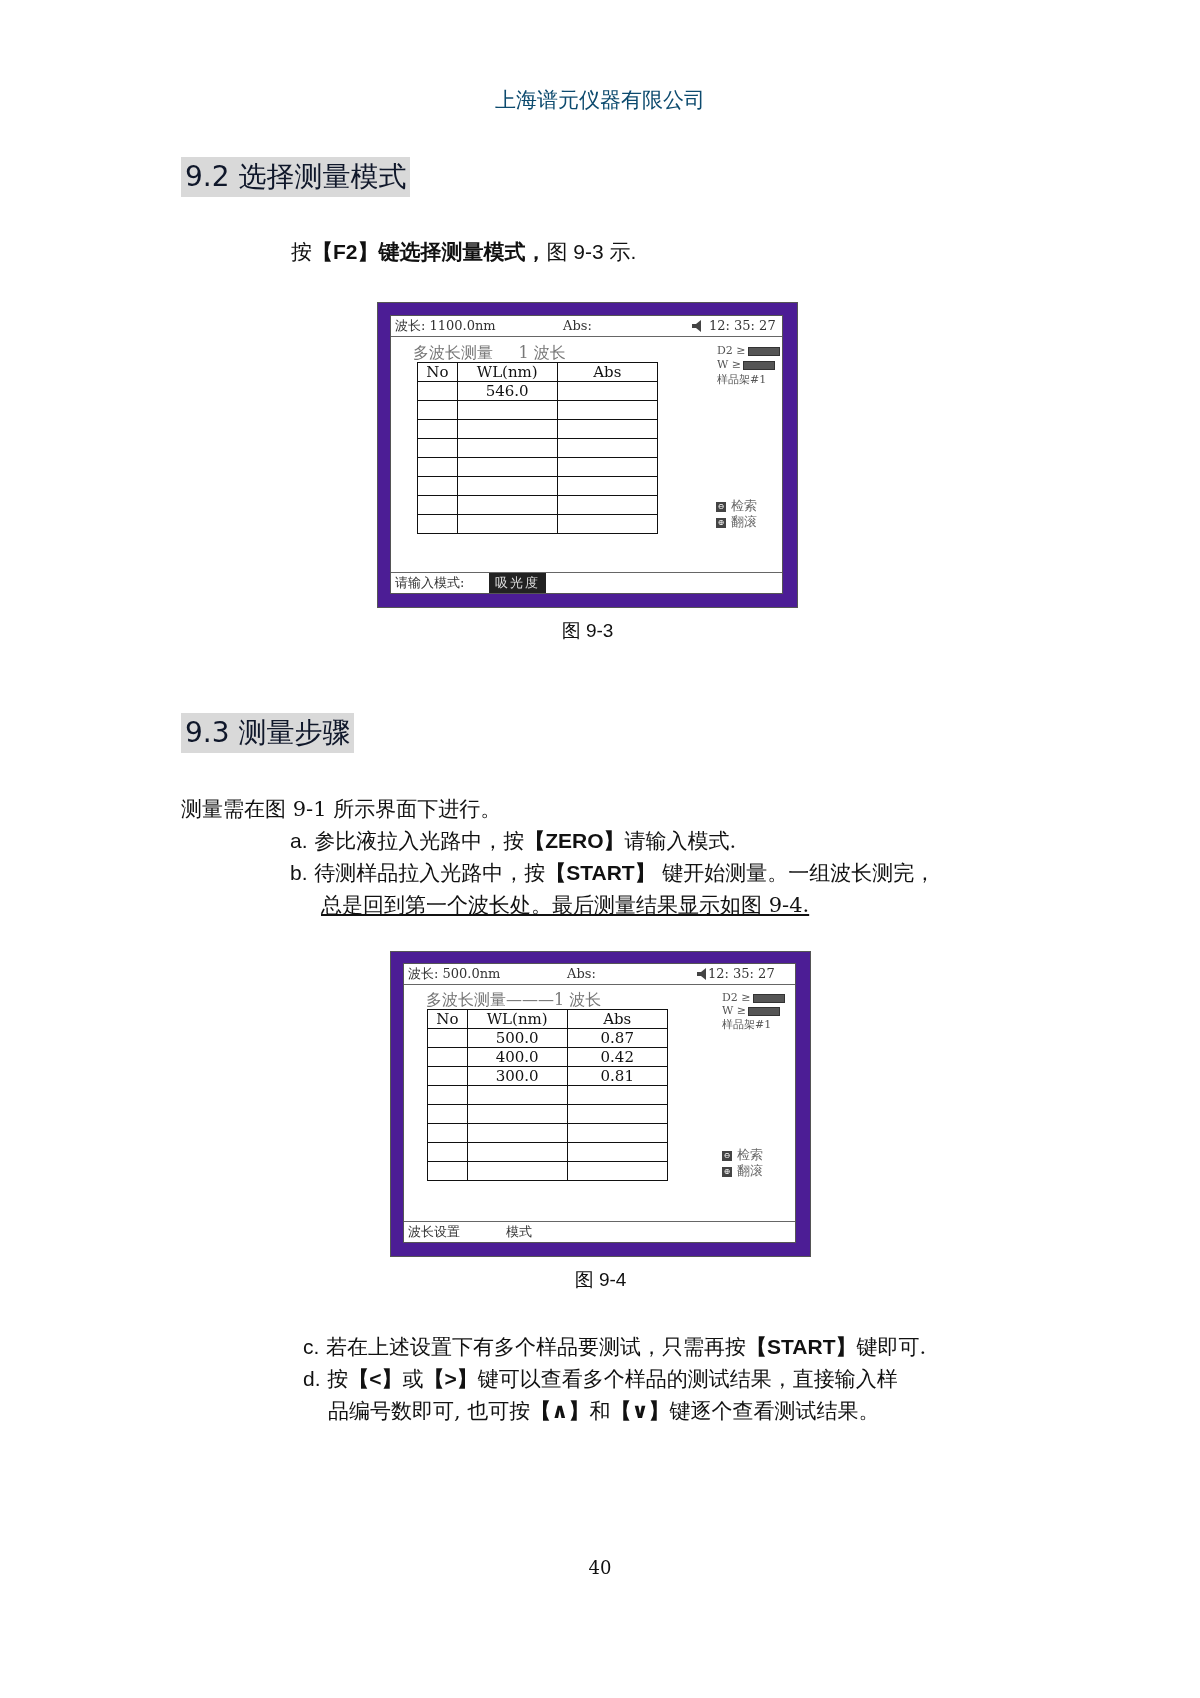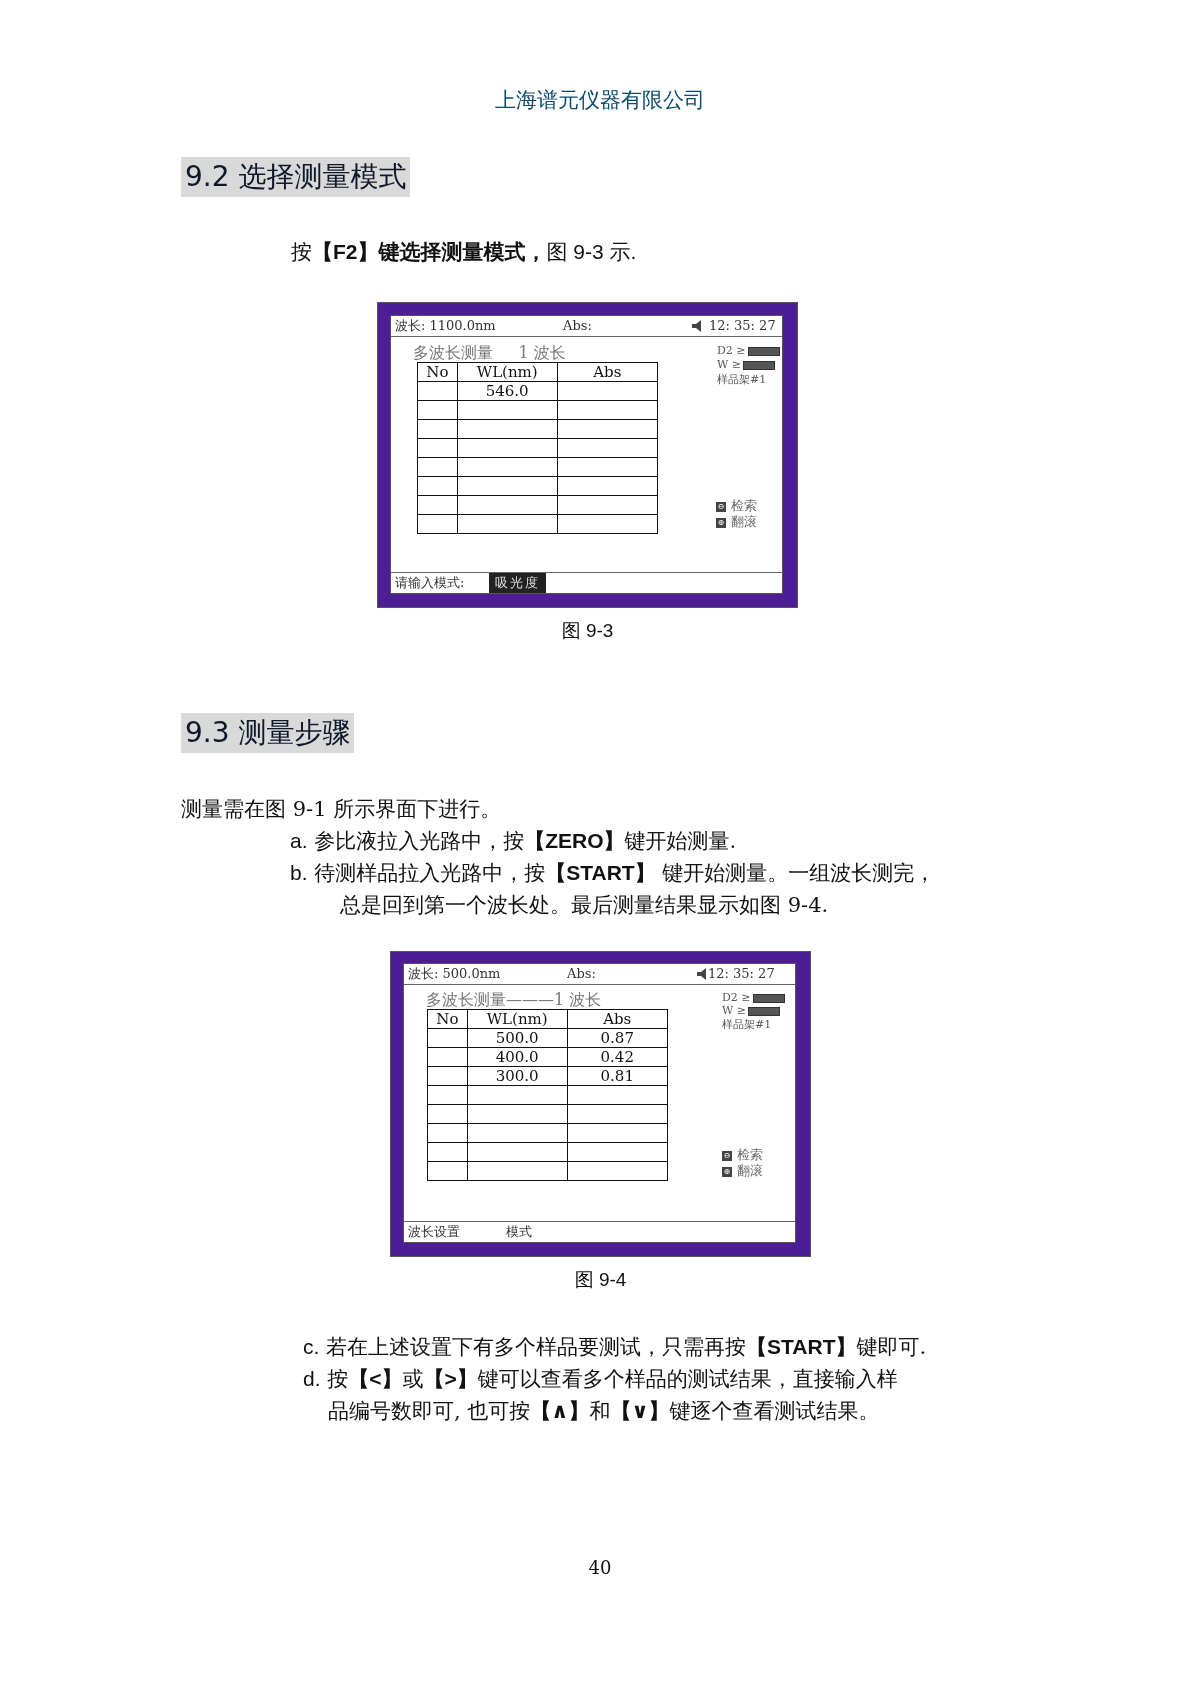--- a/index.html
+++ b/index.html
@@ -127,27 +127,27 @@
   </div>
 </div>
 <div class="abs caption" style="left:377px; width:421px; top:618px;">图 9-3</div>
 
 <div class="abs section-heading" style="left:181px; top:713px;">9.3 测量步骤</div>
 
 <div class="abs para" style="left:181px; top:793px;">测量需在图 9-1 所示界面下进行。</div>
 
 <div class="abs para" style="left:290px; top:825px;">
   <span class="sans">a.</span>
-  <span>参比液拉入光路中，按</span><span class="bold">【ZERO】</span><span>键开始测量.</span>
+  <span>参比液拉入光路中，按</span><span class="bold">【ZERO】</span><span>请输入模式.</span>
 </div>
 <div class="abs para" style="left:290px; top:857px;">
   <span class="sans">b.</span>
   <span>待测样品拉入光路中，按</span><span class="bold">【START】</span><span> 键开始测量。一组波长测完，</span>
 </div>
-<div class="abs para" style="left:340px; top:889px;">总是回到第一个波长处。最后测量结果显示如图 9-4.</div>
+<div class="abs para" style="left:321px; top:889px;text-decoration:underline;">总是回到第一个波长处。最后测量结果显示如图 9-4.</div>
 
 <div class="abs screen-outer" style="left:390px; top:951px; width:419px; height:304px;">
   <div class="screen-inner" style="left:12px; top:11px; width:391px; height:278px;">
     <div class="scr-top">
       <span style="left:4px;">波长: 500.0nm</span>
       <span style="left:163px;">Abs:</span>
       <svg class="speaker" style="left:292px;" viewBox="0 0 12 12">
           <polygon points="1,4 5,4 10,0 10,12 5,8 1,8" fill="#444"></polygon>
         </svg>
       <span style="left:304px;">12: 35: 27</span>

